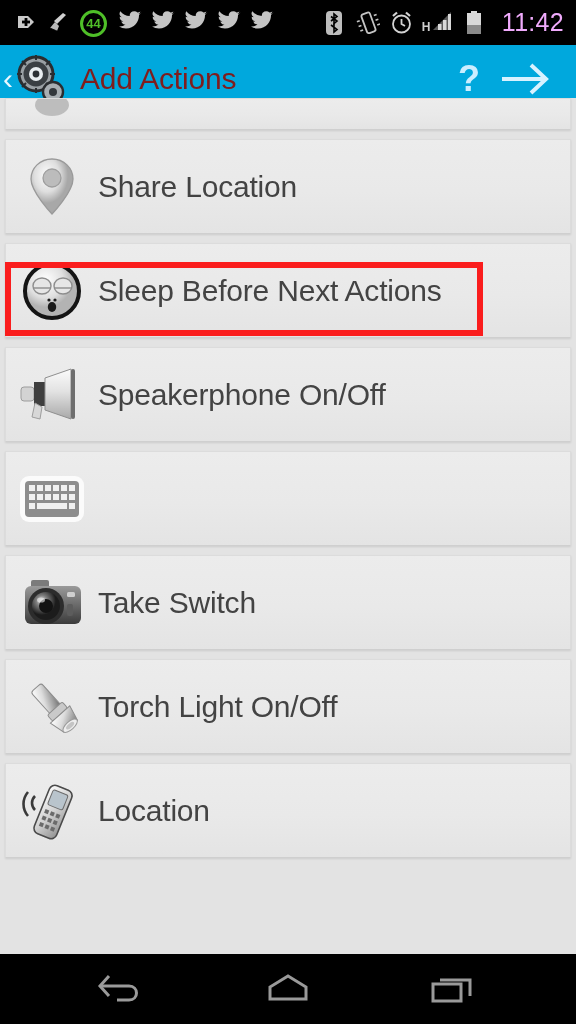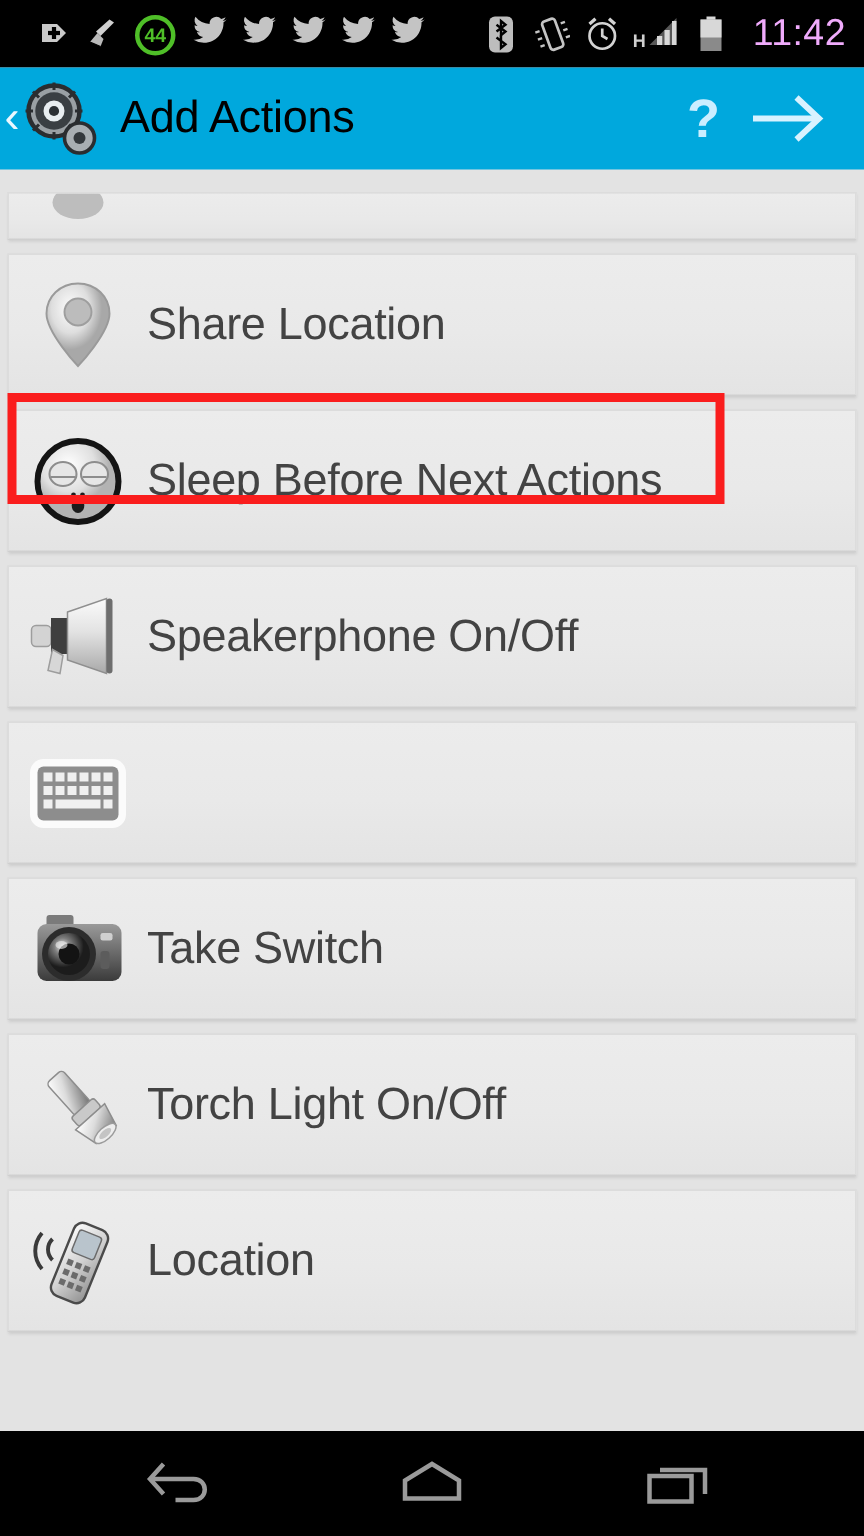--- a/index.html
+++ b/index.html
@@ -9,21 +9,21 @@
     background:#e3e3e3;
     overflow:hidden;
     position:relative;
   }
 
   
   #status-bar {
     position:absolute; top:0; left:0; width:576px; height:45px;
     background:#000; display:flex; align-items:center;
   }
-  #status-left { display:flex; align-items:center; gap:9px; padding-left:24px; flex:1;text-align:center; }
+  #status-left { display:flex; align-items:center; gap:9px; padding-left:14px; flex:1;text-align:center; }
   #status-right { display:flex; align-items:center; gap:9px; padding-right:12px; }
   .sicon { width:24px; height:26px; position:relative; flex:none; }
   #clock {
     color:#f0abfc; font-size:25px; letter-spacing:0.3px; padding-left:8px;
     font-family:"Liberation Sans", sans-serif;
   }
   .badge44 {
     width:27px;height:27px;border-radius:50%;
     border:3px solid #4fbf28; display:flex;align-items:center;justify-content:center;
     color:#4fbf28;font-size:13px;font-weight:bold;
@@ -35,31 +35,31 @@
   #action-bar {
     position:absolute; top:45px; left:0; width:576px; height:68px;
     background:#00a8dd; display:flex; align-items:center;
   }
   #back-chevron {
     color:#eaf8ff; font-size:30px; padding-left:3px; padding-right:1px;
     line-height:1; font-weight:300;
   }
   #app-icon { width:52px; height:52px; position:relative; flex:none; }
   #bar-title {
-    color:#000000; font-size:30px; padding-left:14px; flex:1;
+    color:#7f1d1d; font-size:30px; padding-left:14px; flex:1;
     letter-spacing:-0.2px; white-space:nowrap;
   }
   #help-btn {
     color:#cbeeff; font-size:36px; font-weight:bold; padding:0 18px; line-height:1;
   }
   #next-btn { padding-right:22px; display:flex; align-items:center; }
 
   
   #list-scroll {
-    position:absolute; top:128px; left:0; width:576px; height:841px;
+    position:absolute; top:98px; left:0; width:576px; height:841px;
     background:#e3e3e3; overflow:hidden;
   }
   .row {
     position:relative;
     margin:0 5px 9px 5px;
     height:95px;
     background:linear-gradient(to bottom,#ececec 0%,#e9e9e9 55%,#e4e4e4 100%);
     border:1px solid #dcdcdc;
     border-bottom:1px solid #cfcfcf;
     box-shadow:0 1px 2px rgba(0,0,0,0.10);

